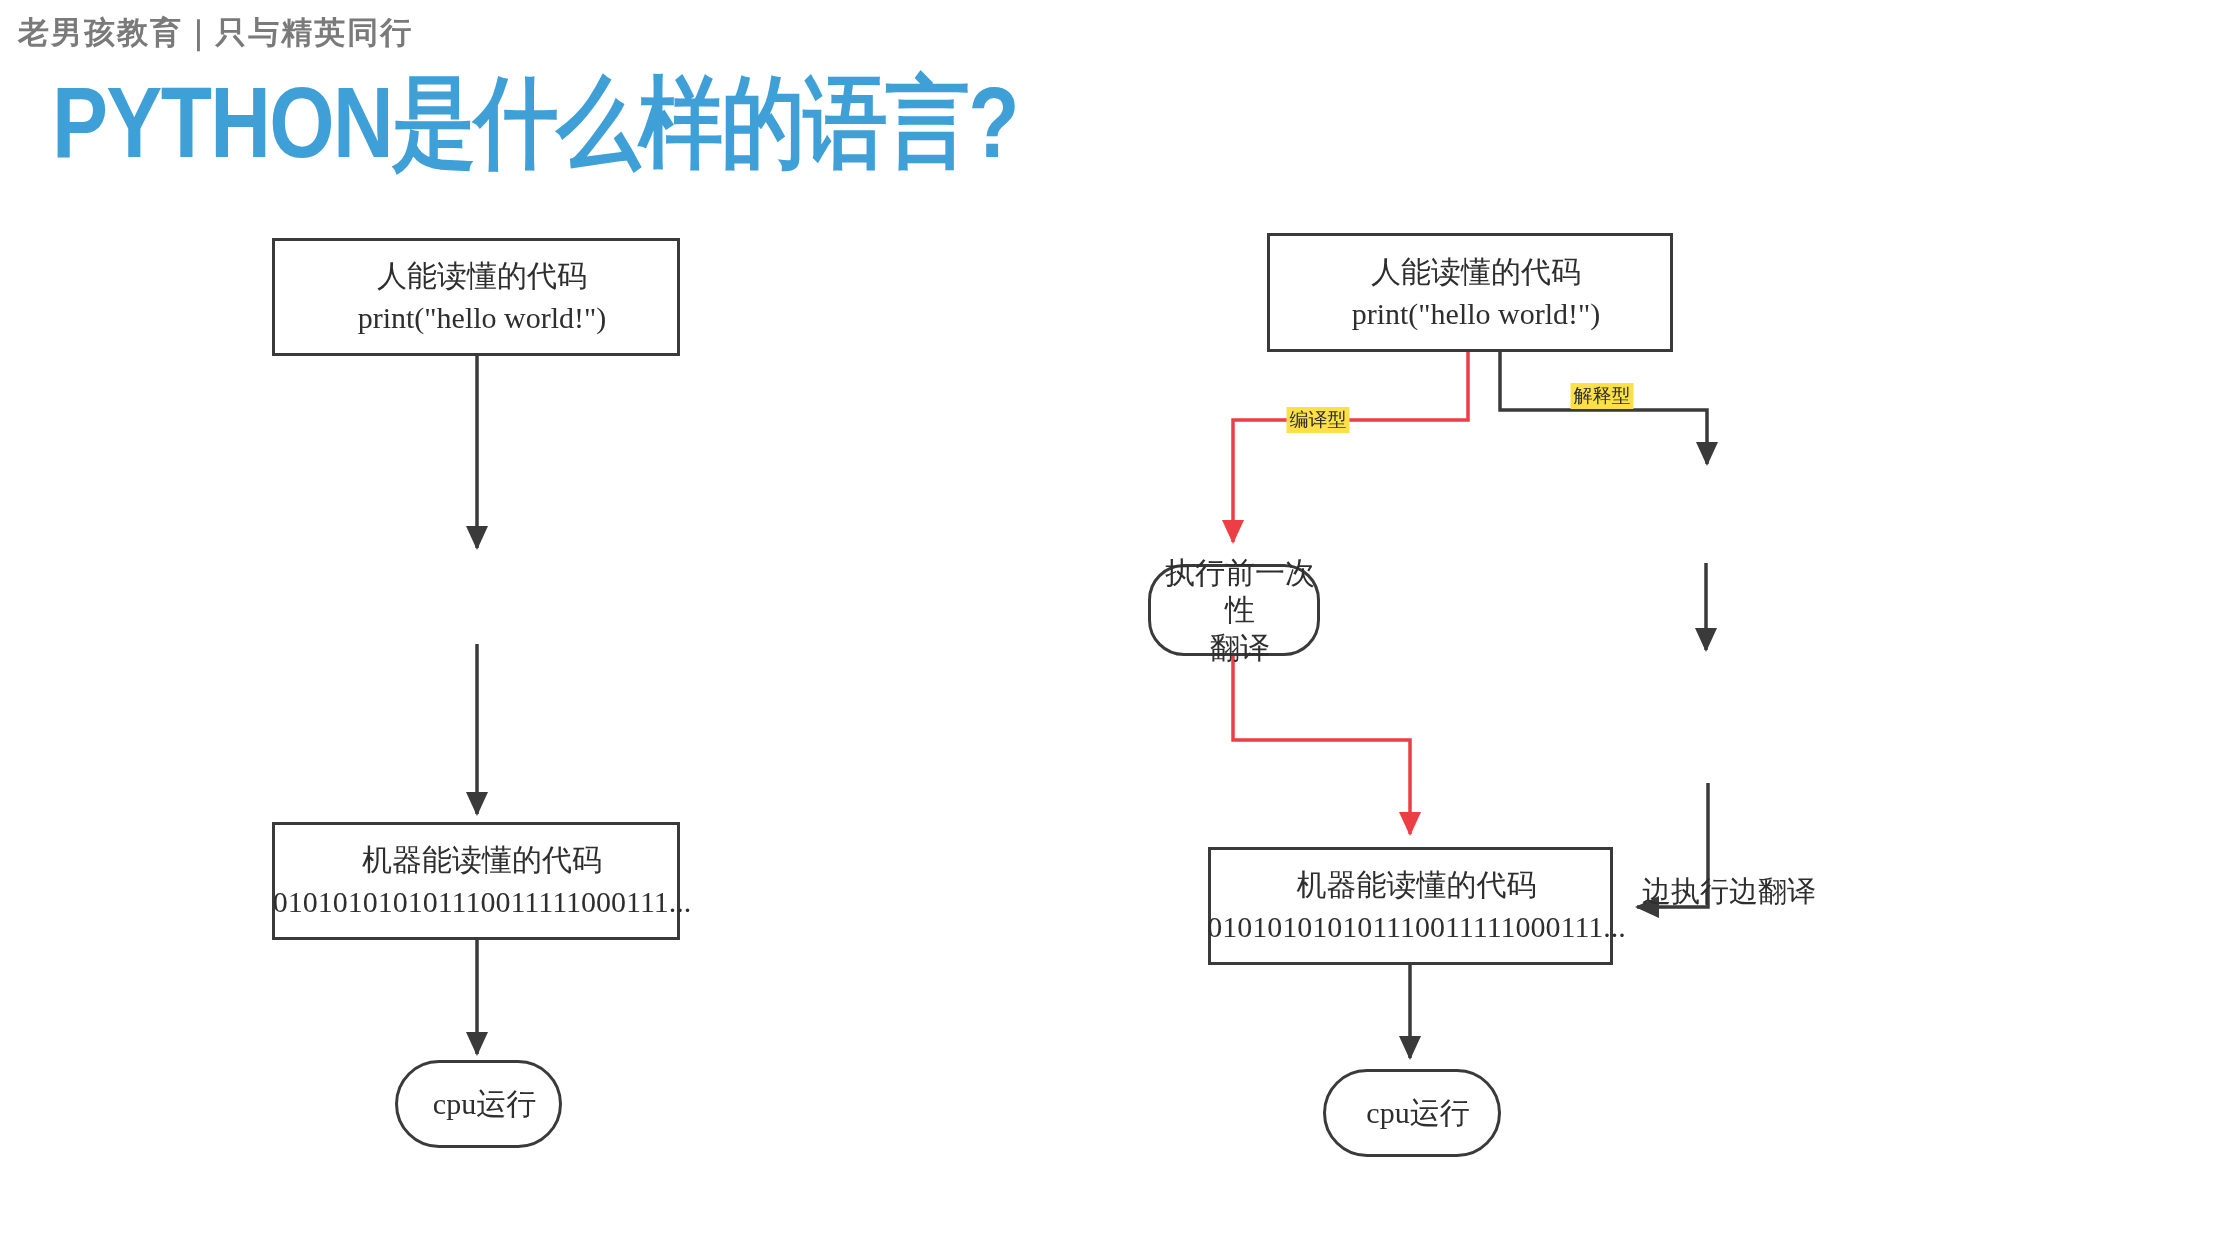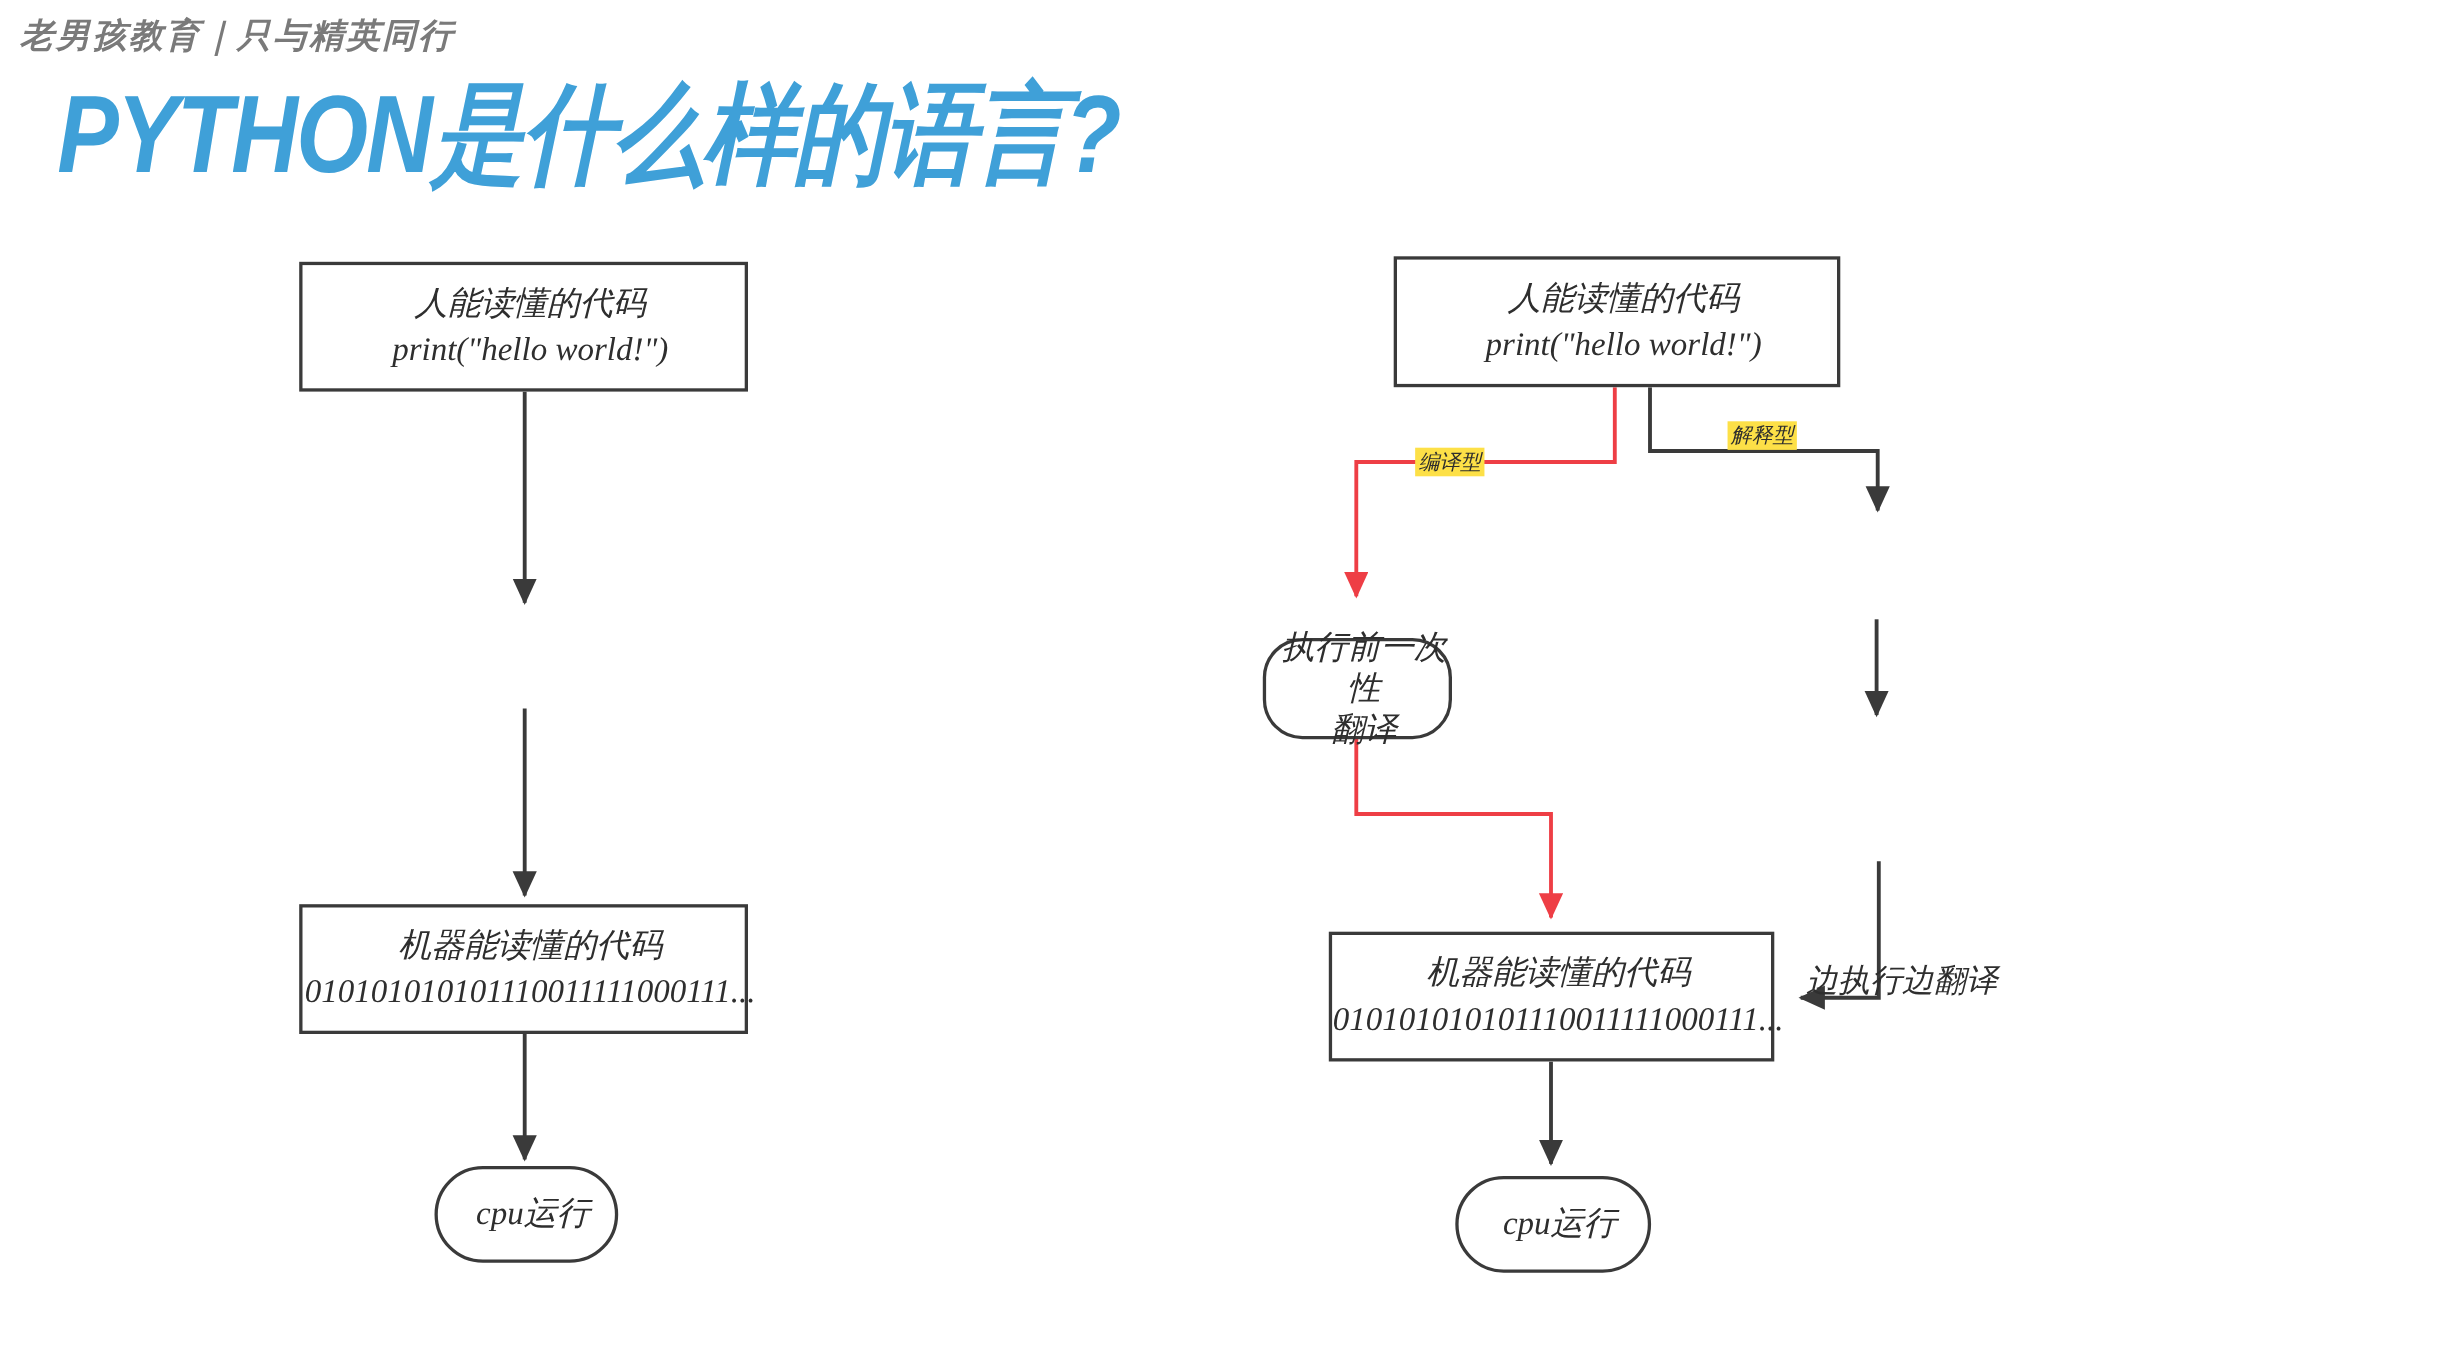--- a/index.html
+++ b/index.html
@@ -6,21 +6,20 @@
     --title-blue:#3fa0d8;
     --brand-gray:#7a7a7a;
     --line-dark:#3a3a3a;
     --line-red:#ee3e45;
   }
   *{box-sizing:border-box;}
   html,body{margin:0;padding:0;background:#fff;}
   .canvas{
     position:relative;width:2220px;height:1246px;background:#fff;overflow:hidden;
     font-family:"Liberation Serif","DejaVu Serif",serif;
-    font-style:italic;
   }
   .brand{
     position:absolute;left:18px;top:12px;
     font-family:"Liberation Sans","DejaVu Sans",sans-serif;
     font-weight:700;font-size:31px;letter-spacing:2px;color:var(--brand-gray);
     white-space:nowrap;
   }
   .title{
     position:absolute;left:52px;top:66px;
     font-family:"Liberation Sans","DejaVu Sans",sans-serif;
@@ -95,21 +94,21 @@
   </div>
 
   <div class="node rect" style="left:1267px;top:233px;width:406px;height:119px">
     <div>人能读懂的代码</div>
     <div>print("hello world!")</div>
   </div>
 
   <div class="edge-label" style="left:1318px;top:420px">编译型</div>
   <div class="edge-label" style="left:1602px;top:396px">解释型</div>
 
-  <div class="node softround" style="left:1148px;top:580px;width:172px;height:92px;line-height:1.25">
+  <div class="node softround" style="left:1148px;top:564px;width:172px;height:92px;line-height:1.25">
     <div>执行前一次性</div>
     <div>翻译</div>
   </div>
 
 
 
   <div class="free-label" style="left:1642px;top:872px">边执行边翻译</div>
 
   <div class="node rect" style="left:1208px;top:847px;width:405px;height:118px">
     <div>机器能读懂的代码</div>

